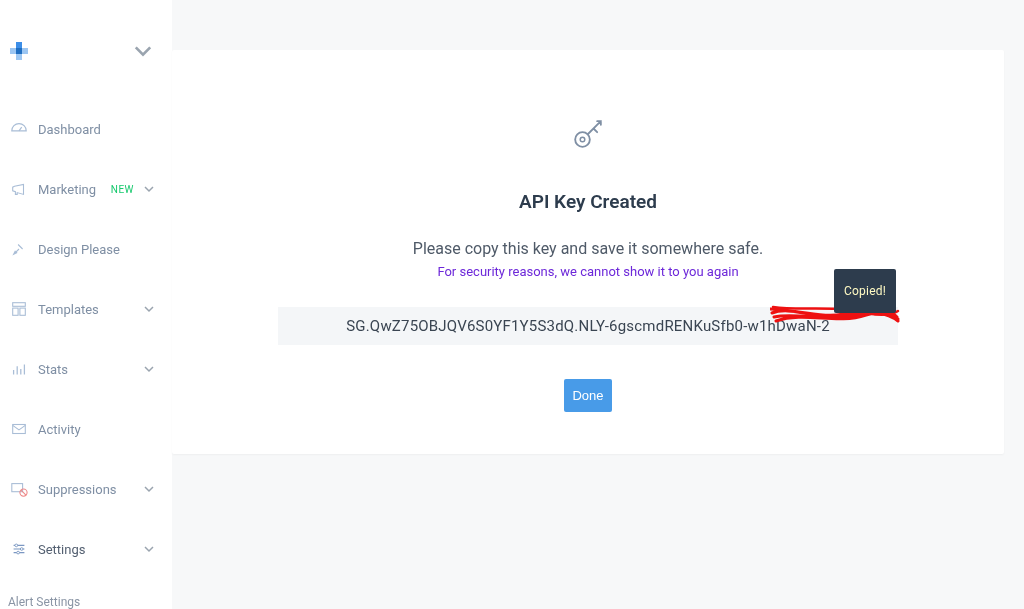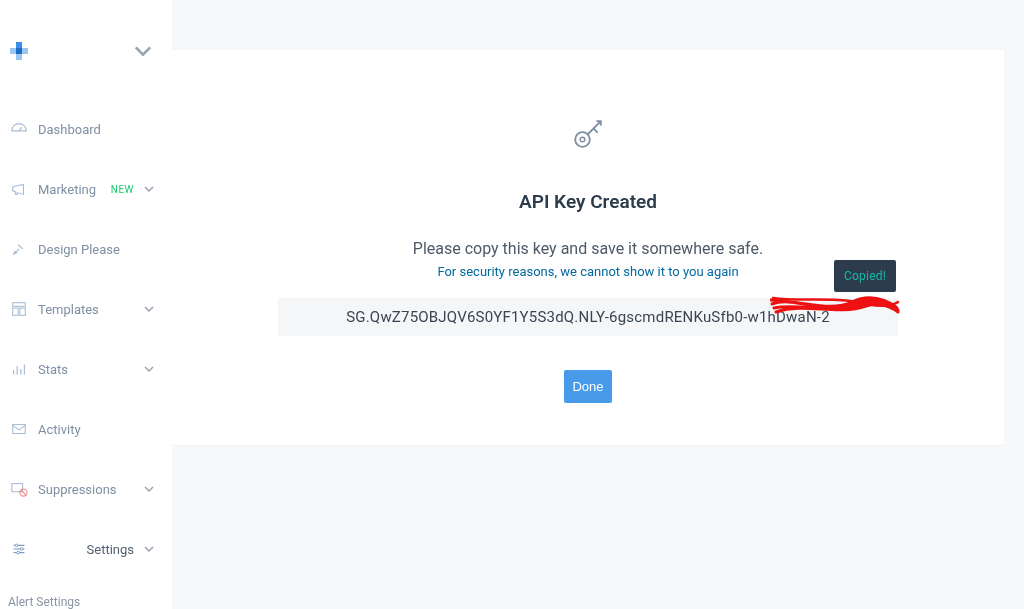--- a/index.html
+++ b/index.html
@@ -34,21 +34,21 @@
       gap: 10px;
       color: #7f8fa4;
       font-size: 13px;
       cursor: pointer;
       position: relative;
       margin-bottom: 18px;
     }
     .nav-item .icon { width: 18px; height: 18px; color: #a9bdd6; display:flex; align-items:center; justify-content:center;}
     .nav-item .label { flex: 1; }
     .nav-item .chevron { color: #9aa4af; }
-    .nav-item.settings { color: #546071; text-align: right; }
+    .nav-item.settings { color: #546071; }
     .nav-item.settings .icon { color: #7b97c2; }
     .badge-new {
       font-size: 10px;
       letter-spacing: .5px;
       color: #18c96e;
       font-weight: 400;
       margin-left: 2px;
     }
     .sub-nav {
       padding: 2px 0 0 8px;
@@ -79,22 +79,22 @@
       font-weight: 600;
       margin-bottom: 26px;
     }
     .instr {
       font-size: 16px;
       color: #4f5a68;
       margin-bottom: 6px;
     }
     .warn {
       font-size: 13px;
-      color: #0369a1;
-      margin-bottom: 19px;
+      color: #6d28d9;
+      margin-bottom: 28px;
     }
     .key-row {
       display: flex;
       justify-content: center;
       align-items: center;
       position: relative;
       margin-bottom: 34px;
     }
     .key-box {
       background: #f4f6f8;
@@ -111,23 +111,23 @@
       top: -8px;
       width: 130px;
       height: 30px;
       pointer-events: none;
     }
     .tooltip {
       position: absolute;
       top: -38px;
       right: 2px;
       background: #2d3c4d;
-      color: #14b8a6;
+      color: #fef9c3;
       font-size: 12px;
-      padding: 9px 10px;
+      padding: 15px 10px;
       border-radius: 2px;
     }
     .done-btn {
       background: #489be8;
       color: #fff;
       border: none;
       font-size: 13px;
       font-weight: 500;
       padding: 9px 8px;
       border-radius: 2px;

